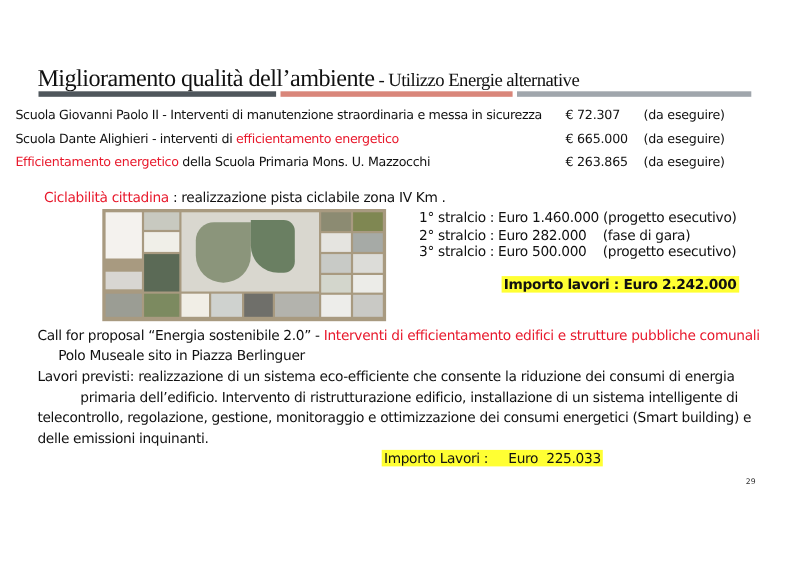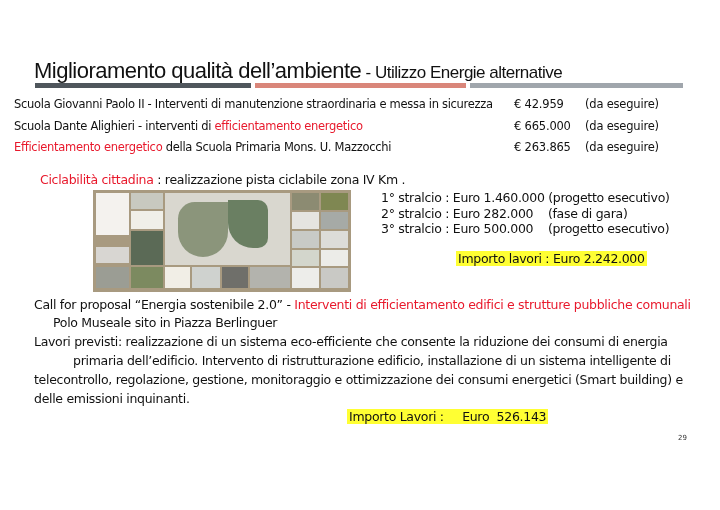--- a/index.html
+++ b/index.html
@@ -1,21 +1,21 @@
 <!DOCTYPE html>
 <html><head>
   <meta charset="utf-8">
   <style>
     * { margin: 0; padding: 0; box-sizing: border-box; }
     html, body { width: 720px; height: 510px; background: #ffffff; overflow: hidden; }
     body { position: relative; font-family: "DejaVu Sans", sans-serif; color: #111; }
     .abs { position: absolute; white-space: nowrap; }
     .red { color: #e8192c; }
 
-    .title { left: 34px; top: 58px; font-family: Liberation Sans, sans-serif; letter-spacing: -0.5px; }
+    .title { left: 34px; top: 58px; font-family: Liberation Serif, serif; letter-spacing: -0.5px; }
     .title .big { font-size: 22px; }
     .title .small { font-size: 17px; }
     .bar { position: absolute; top: 83px; height: 5px; }
 
     .row { font-size: 11.5px; letter-spacing: -0.3px; }
     .amt { font-size: 11.5px; letter-spacing: -0.2px; }
 
     .line12 { font-size: 12.5px; letter-spacing: -0.3px; }
     .hl { background: #ffff33; padding: 0 2px; }
 
@@ -32,21 +32,21 @@
 <div class="abs title">
   <span class="big">Miglioramento qualità dell’ambiente</span><span class="small"> - </span><span class="small">Utilizzo Energie alternative</span>
 </div>
 <div class="bar" style="left:35px;width:216px;background:#4f565c;"></div>
 <div class="bar" style="left:255px;width:211px;background:#d9867a;"></div>
 <div class="bar" style="left:470px;width:213px;background:#a0a6ac;"></div>
 
 <div class="abs row" style="left:14px;top:97px;">
   <span>Scuola Giovanni Paolo II - Interventi di manutenzione straordinaria e messa in sicurezza</span>
 </div>
-<div class="abs amt" style="left:514px;top:97px;">€ 42.959</div>
+<div class="abs amt" style="left:514px;top:97px;">€ 72.307</div>
 <div class="abs amt" style="left:585px;top:97px;">(da eseguire)</div>
 
 <div class="abs row" style="left:14px;top:119px;">
   <span>Scuola Dante Alighieri - interventi di </span><span class="red">efficientamento energetico</span>
 </div>
 <div class="abs amt" style="left:514px;top:119px;">€ 665.000</div>
 <div class="abs amt" style="left:585px;top:119px;">(da eseguire)</div>
 
 <div class="abs row" style="left:14px;top:140px;text-align:center;">
   <span class="red">Efficientamento energetico</span><span> della Scuola Primaria Mons. U. Mazzocchi</span>
@@ -87,30 +87,30 @@
   <div class="tile" style="left:199px;top:60px;width:27px;height:16px;background:#d3d6cc;"></div>
   <div class="tile" style="left:228px;top:60px;width:27px;height:16px;background:#ecece8;"></div>
   <div class="tile" style="left:199px;top:78px;width:27px;height:20px;background:#ededea;"></div>
   <div class="tile" style="left:228px;top:78px;width:27px;height:20px;background:#c9c9c5;"></div>
 </div>
 
 <div class="abs line12" style="left:381px;top:190px;">1° stralcio : Euro 1.460.000 (progetto esecutivo)</div>
 <div class="abs line12" style="left:381px;top:206px;white-space:pre;">2° stralcio : Euro 282.000    (fase di gara)</div>
 <div class="abs line12" style="left:381px;top:221px;white-space:pre;">3° stralcio : Euro 500.000    (progetto esecutivo)</div>
 
-<div class="abs line12" style="left:456px;top:251px;">
+<div class="abs line12" style="left:456px;top:251px;font-weight:bold;">
   <span class="hl">Importo lavori : Euro 2.242.000</span>
 </div>
 
 <div class="abs line12" style="left:34px;top:297px;">
   <span>Call for proposal “Energia sostenibile 2.0” - </span><span class="red">Interventi di efficientamento edifici e strutture pubbliche comunali</span>
 </div>
 <div class="abs line12" style="left:34px;top:315px;margin-left:19px;">Polo Museale sito in Piazza Berlinguer</div>
 <div class="abs line12" style="left:34px;top:334px;">Lavori previsti: realizzazione di un sistema eco-efficiente che consente la riduzione dei consumi di energia</div>
 <div class="abs line12" style="left:34px;top:353px;margin-left:39px;">primaria dell’edificio. Intervento di ristrutturazione edificio, installazione di un sistema intelligente di</div>
 <div class="abs line12" style="left:34px;top:372px;">telecontrollo, regolazione, gestione, monitoraggio e ottimizzazione dei consumi energetici (Smart building) e</div>
 <div class="abs line12" style="left:34px;top:391px;">delle emissioni inquinanti.</div>
 
 <div class="abs line12" style="left:347px;top:409px;">
-  <span class="hl" style="white-space:pre;">Importo Lavori :     Euro  526.143</span>
+  <span class="hl" style="white-space:pre;">Importo Lavori :     Euro  225.033</span>
 </div>
 
 <div class="abs pagenum" style="left:678px;top:434px;">29</div>
 
 </body></html>

